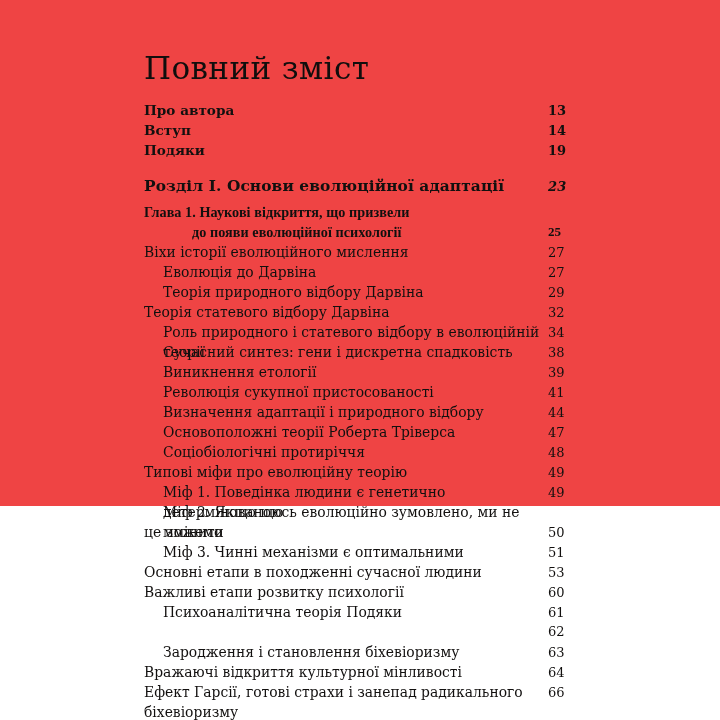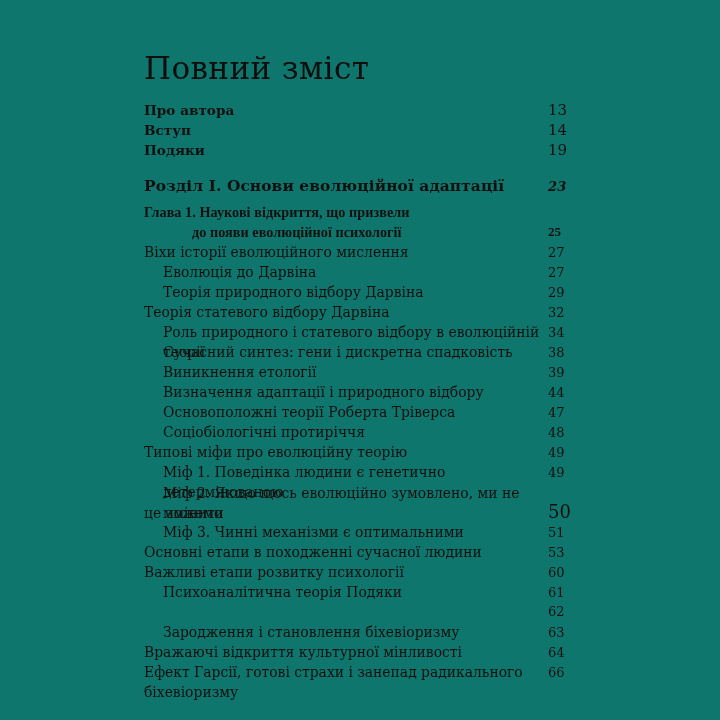--- a/index.html
+++ b/index.html
@@ -13,22 +13,22 @@
     height: 720px;
     overflow: hidden;
     font-family: "DejaVu Serif", "Liberation Serif", serif;
     color: #12100f;
     -webkit-font-smoothing: antialiased;
   }
 
   .page {
     position: relative;
     width: 720px;
-    height: 720px;
-    background: #0f766e;
+    height: 506px;
+    background: #ef4444;
     box-sizing: border-box;
     padding: 0;
   }
 
   .page-title {
     position: absolute;
     left: 144px;
     top: 28px;
     font-family: "DejaVu Serif", "Liberation Serif", serif;
     font-size: 31px;
@@ -69,21 +69,21 @@
   }
 
   
   .row.front {
     height: 20px;
     line-height: 20px;
     font-size: 13.6px;
     font-weight: 700;
     font-family: "DejaVu Serif", "Liberation Serif", serif;
   }
-  .row.front .pagenum { font-weight: 400; font-size: 15px; }
+  .row.front .pagenum { font-weight: 700; font-size: 13px; }
 
   
   .row.part {
     height: 24px;
     line-height: 24px;
     font-size: 15.4px;
     font-weight: 700;
     letter-spacing: 0.1px;
   }
   .row.part .pagenum { font-weight: 700; font-size: 13px; font-style: italic; }
@@ -143,21 +143,21 @@
     height: 20px;
     line-height: 20px;
     width: 430px;
   }
   .wrap2 .wline.first .label { padding-left: 19px; }
   .wrap2 .wline.second .label { padding-left: 0; }
   .wrap2 .wline .spacer { flex: 1 1 auto; }
   .wrap2 .wline .pagenum {
     flex: 0 0 auto;
     width: 26px;
-    font-size: 18px;
+    font-size: 13px;
   }
   .gap-md { height: 14px; }
   .gap-xs { height: 4px; }
 
   .blankcell { visibility: hidden; }
 </style>
 </head>
 <body>
 
 <div class="page">
@@ -235,20 +235,25 @@
           <span class="label">Сучасний синтез: гени і дискретна спадковість</span>
           <span class="spacer"></span>
           <span class="pagenum">38</span>
         </div>
         <div class="row lvl2">
           <span class="label">Виникнення етології</span>
           <span class="spacer"></span>
           <span class="pagenum">39</span>
         </div>
         <div class="row lvl2">
+          <span class="label">Революція сукупної пристосованості</span>
+          <span class="spacer"></span>
+          <span class="pagenum">41</span>
+        </div>
+        <div class="row lvl2">
           <span class="label">Визначення адаптації і природного відбору</span>
           <span class="spacer"></span>
           <span class="pagenum">44</span>
         </div>
         <div class="row lvl2">
           <span class="label">Основоположні теорії Роберта Тріверса</span>
           <span class="spacer"></span>
           <span class="pagenum">47</span>
         </div>
         <div class="row lvl2">

